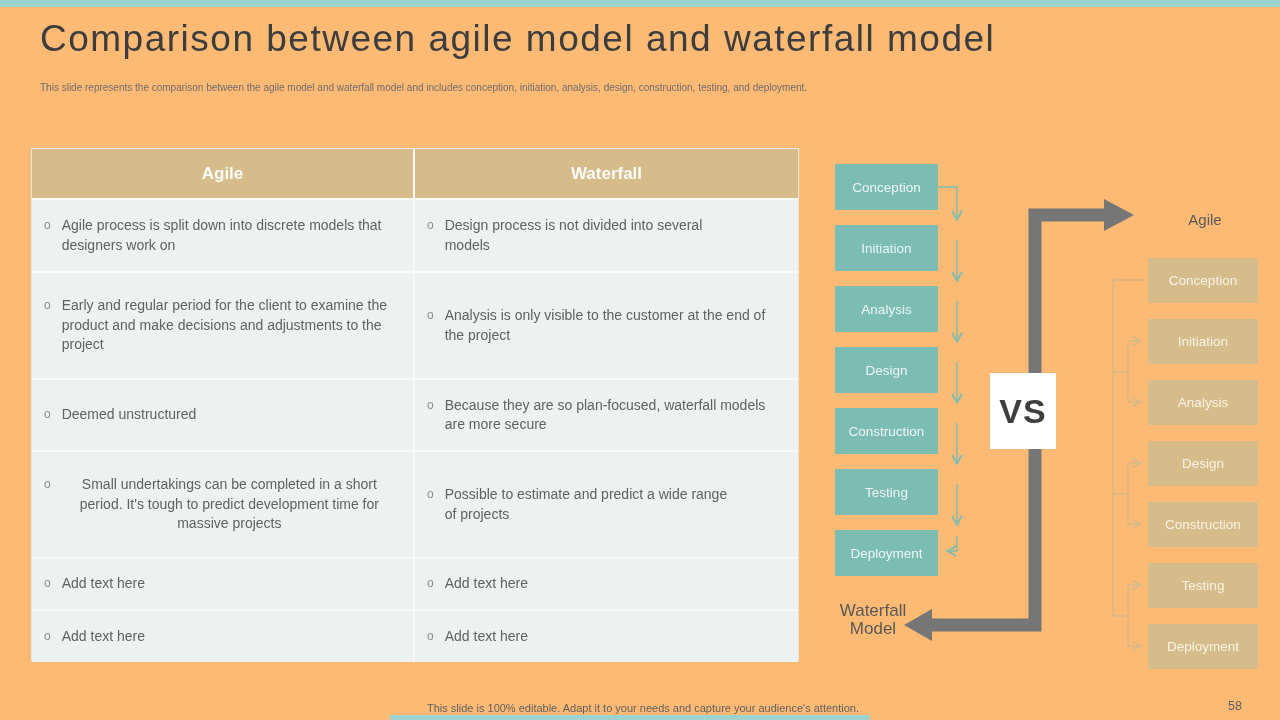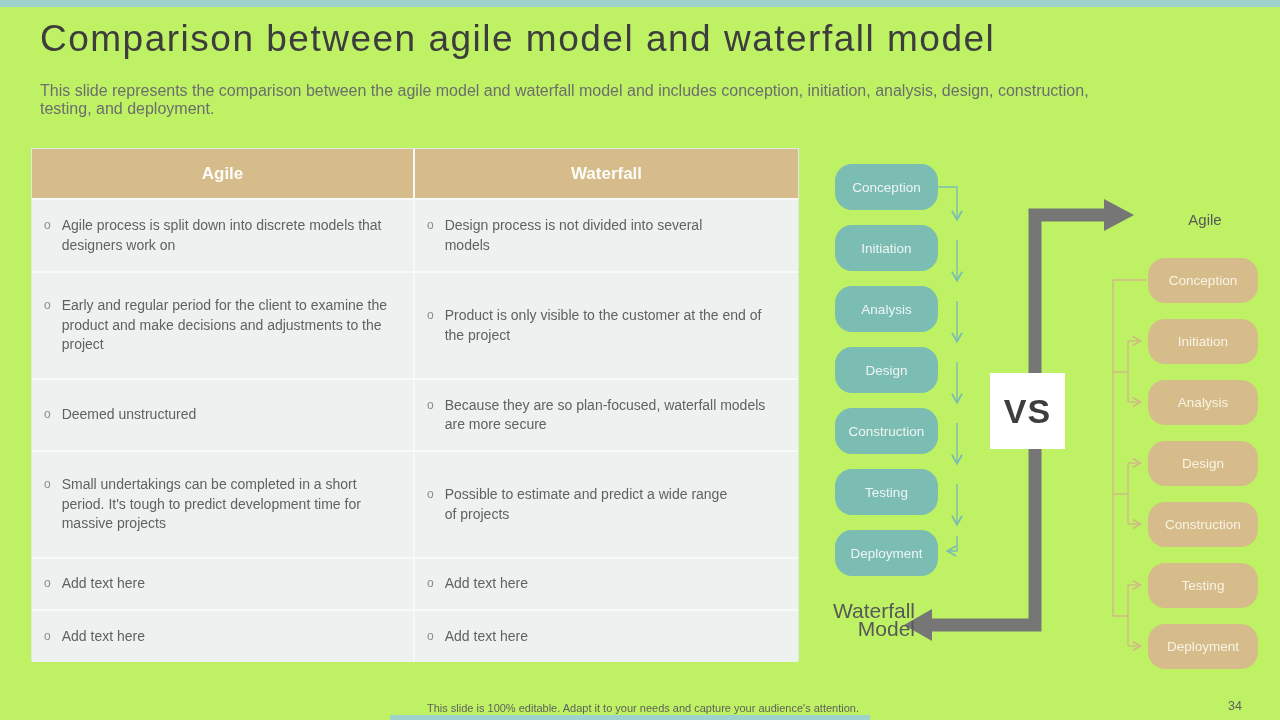--- a/index.html
+++ b/index.html
@@ -1,29 +1,29 @@
 <!DOCTYPE html>
 <html><head>
 <meta charset="utf-8">
 <style>
   * { margin:0; padding:0; box-sizing:border-box; }
   body { background:#444; font-family:"Liberation Sans", sans-serif; }
   .slide {
     position:relative; width:1280px; height:720px; margin:0 auto;
-    background:#bef264; overflow:hidden;
+    background:#fdba74; overflow:hidden;
   }
   .top-bar { position:absolute; left:0; top:0; width:1280px; height:7px; background:#9ed3cd; }
 
   .title {
     position:absolute; left:40px; top:18px; width:1200px;
     font-size:37px; font-weight:400; color:#3d3d3d; letter-spacing:1.5px;
   }
   .subtitle {
     position:absolute; left:40px; top:82px; width:1100px;
-    font-size:16px; color:#6d6d6d;
+    font-size:10px; color:#6d6d6d;
   }
 
   
   .table {
     position:absolute; left:31px; top:148px; width:768px; height:513px;
     display:grid; grid-template-rows:49px 73px 107px 72px 107px 52px 53px;
     border:1px solid #e0e9e7;
   }
   .t-head { display:flex; }
   .t-head .hcell {
@@ -35,37 +35,37 @@
   .t-row { display:flex; border-top:2px solid #f7faf9; background:#edf2f1; }
   .t-row .cell {
     width:50%; display:flex; align-items:center; padding:8px 16px 8px 12px;
   }
   .t-row .cell:first-child { border-right:2px solid #f6f9f8; }
   .cell-inner { display:flex; align-items:flex-start; gap:11px; }
   .bullet { font-size:12px; line-height:19px; color:#8c8c8c; }
   .cell-text { font-size:14px; line-height:19.5px; color:#616161; }
 
   
-  .step { position:absolute; display:flex; align-items:center; justify-content:center; z-index:2;border-radius:17px; }
+  .step { position:absolute; display:flex; align-items:center; justify-content:center; z-index:2; }
   .w-step { left:835px; width:103px; height:46px; background:#7bbcb3; color:#eef6f4; font-size:13.5px; }
   .a-step { left:1148px; width:110px; height:45px; background:#d6bc8a; color:#f8f3e4; font-size:13.5px; }
 
   .vs-badge {
-    position:absolute; left:990px; top:373px; width:75px; height:76px;
+    position:absolute; left:990px; top:373px; width:66px; height:76px;
     background:#ffffff; z-index:3;
     display:flex; align-items:center; justify-content:center;
     font-size:34px; font-weight:bold; color:#3e3e3e; letter-spacing:1px;
   }
   .agile-label {
     position:absolute; left:1165px; top:211px; width:80px; text-align:center;
     font-size:15px; color:#585858; z-index:2;
   }
   .waterfall-label {
-    position:absolute; left:831px; top:602px; width:84px; text-align:right;
-    font-size:21px; line-height:18px; color:#585858; z-index:2;
+    position:absolute; left:831px; top:602px; width:84px; text-align:center;
+    font-size:17px; line-height:18px; color:#585858; z-index:2;
   }
 
   .connectors { position:absolute; left:0; top:0; z-index:1; }
 
   
   .footer-note {
     position:absolute; left:0; right:0; top:702px; text-align:center;
     font-size:11px; color:#5f5f5f; z-index:2;margin-left:6px;
   }
   .footer-bar { position:absolute; left:390px; top:715px; width:480px; height:5px; background:#9ed3cd; }
@@ -104,21 +104,21 @@
     <div class="t-row">
       <div class="cell">
         <div class="cell-inner">
             <span class="bullet">o</span>
             <span class="cell-text" style="max-width:330px;">Early and regular period for the client to examine the product and make decisions and adjustments to the project</span>
           </div>
       </div>
       <div class="cell">
         <div class="cell-inner">
             <span class="bullet">o</span>
-            <span class="cell-text">Product is only visible to the customer at the end of the project</span>
+            <span class="cell-text">Analysis is only visible to the customer at the end of the project</span>
           </div>
       </div>
     </div>
 
     <div class="t-row">
       <div class="cell">
         <div class="cell-inner">
             <span class="bullet">o</span>
             <span class="cell-text">Deemed unstructured</span>
           </div>
@@ -128,21 +128,21 @@
             <span class="bullet">o</span>
             <span class="cell-text" style="max-width:330px;">Because they are so plan-focused, waterfall models are more secure</span>
           </div>
       </div>
     </div>
 
     <div class="t-row">
       <div class="cell">
         <div class="cell-inner">
             <span class="bullet">o</span>
-            <span class="cell-text" style="max-width:340px;">Small undertakings can be completed in a short period. It's tough to predict development time for massive projects</span>
+            <span class="cell-text" style="max-width:340px;text-align:center;">Small undertakings can be completed in a short period. It's tough to predict development time for massive projects</span>
           </div>
       </div>
       <div class="cell">
         <div class="cell-inner">
             <span class="bullet">o</span>
             <span class="cell-text" style="max-width:290px;">Possible to estimate and predict a wide range of projects</span>
           </div>
       </div>
     </div>
 
@@ -237,14 +237,14 @@
   <div class="step a-step" style="top:258px">Conception</div>
   <div class="step a-step" style="top:319px">Initiation</div>
   <div class="step a-step" style="top:380px">Analysis</div>
   <div class="step a-step" style="top:441px">Design</div>
   <div class="step a-step" style="top:502px">Construction</div>
   <div class="step a-step" style="top:563px">Testing</div>
   <div class="step a-step" style="top:624px">Deployment</div>
 
   <div class="footer-note">This slide is 100% editable. Adapt it to your needs and capture your audience's attention.</div>
   <div class="footer-bar"></div>
-  <div class="page-number">34</div>
+  <div class="page-number">58</div>
 </div>
 
 </body></html>

